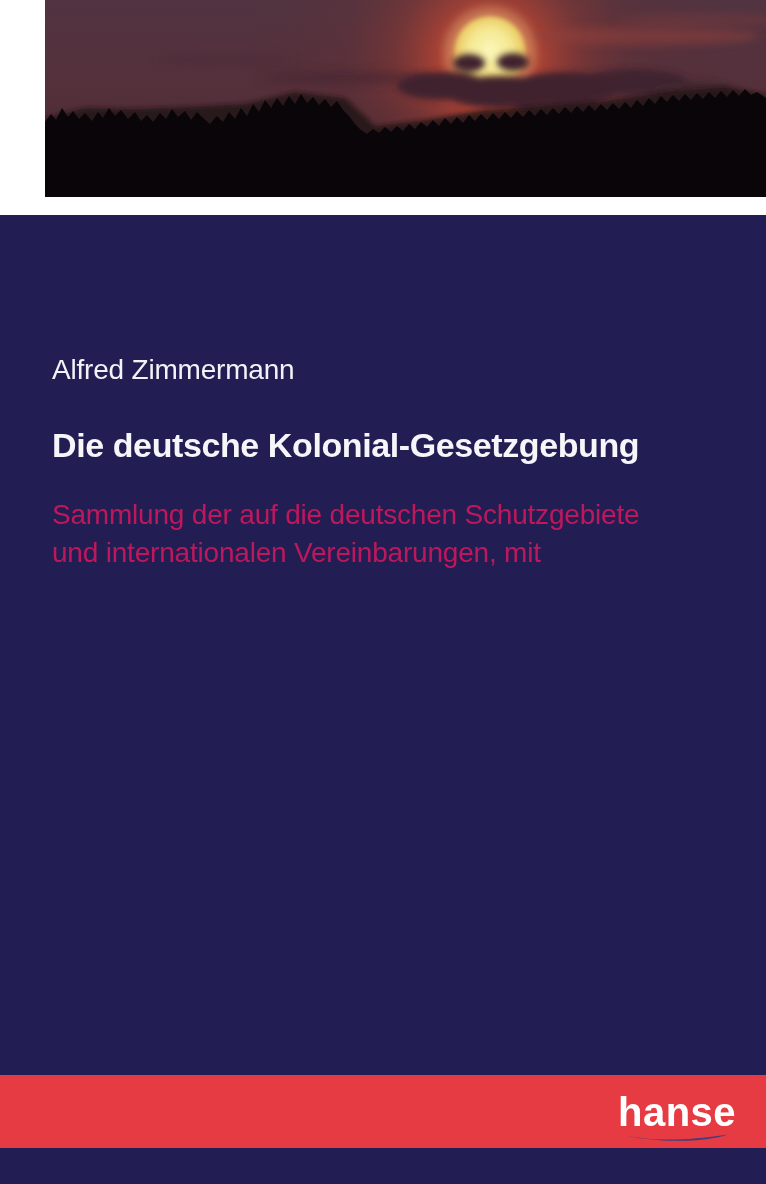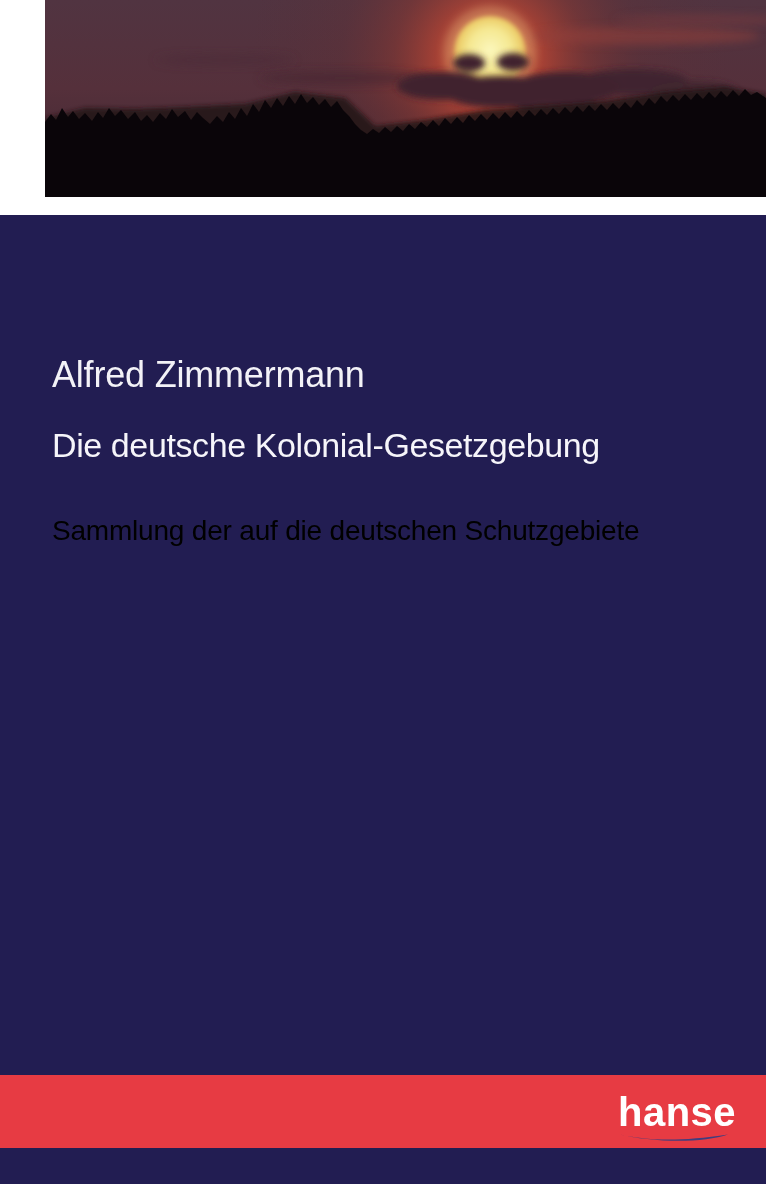--- a/index.html
+++ b/index.html
@@ -26,43 +26,43 @@
     left: 0;
     top: 215px;
     width: 766px;
     height: 969px;
     background: #221d52;
   }
   .author {
     position: absolute;
     left: 52px;
     top: 354px;
-    font-size: 36px;
+    font-size: 28px;
     font-weight: 400;
     color: #f3f2f7;
     letter-spacing: -0.2px;
     white-space: nowrap;
   }
   .title {
     position: absolute;
     left: 52px;
     top: 426px;
     font-size: 34px;
-    font-weight: 400;
+    font-weight: 700;
     color: #f6f5fa;
     letter-spacing: -0.4px;
     white-space: nowrap;
   }
   .subtitle {
     position: absolute;
     left: 52px;
-    top: 512px;
+    top: 496px;
     font-size: 28px;
     font-weight: 400;
-    color: #000000;
+    color: #be185d;
     line-height: 38px;
     letter-spacing: -0.2px;
   }
   .subtitle .line { display: block; white-space: nowrap; }
   .red-band {
     position: absolute;
     left: 0;
     top: 1075px;
     width: 766px;
     height: 73px;
@@ -162,20 +162,21 @@
   </div>
 
   <div class="navy-panel"></div>
 
   <div class="author">Alfred Zimmermann</div>
 
   <div class="title">Die deutsche Kolonial-Gesetzgebung</div>
 
   <div class="subtitle">
     <span class="line">Sammlung der auf die deutschen Schutzgebiete</span>
+    <span class="line">und internationalen Vereinbarungen, mit</span>
   </div>
 
   <div class="red-band">
     <div class="hanse-logo">
       <span class="logo-text">hanse</span>
       <svg class="swoosh" viewBox="0 0 114 14" xmlns="http://www.w3.org/2000/svg">
         <path d="M2,4 C28,10 60,12.5 112,4.5 C88,13 38,13 2,4 Z" fill="#403e7e"></path>
       </svg>
     </div>
   </div>

